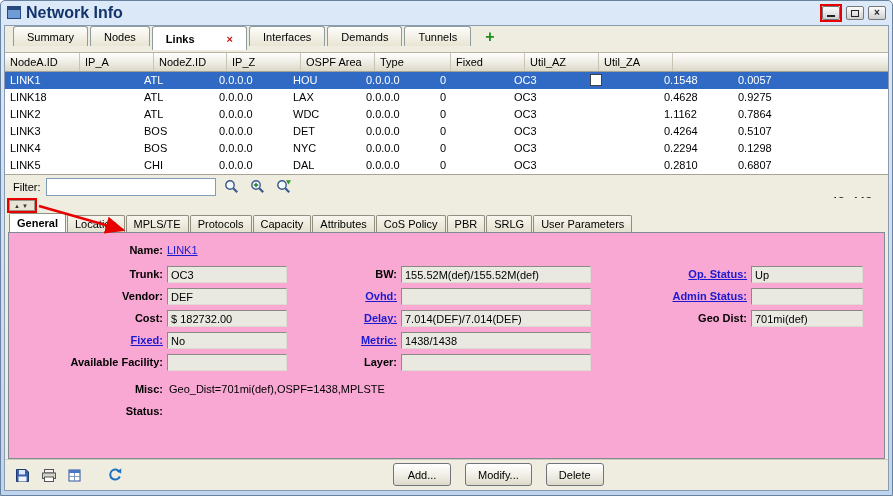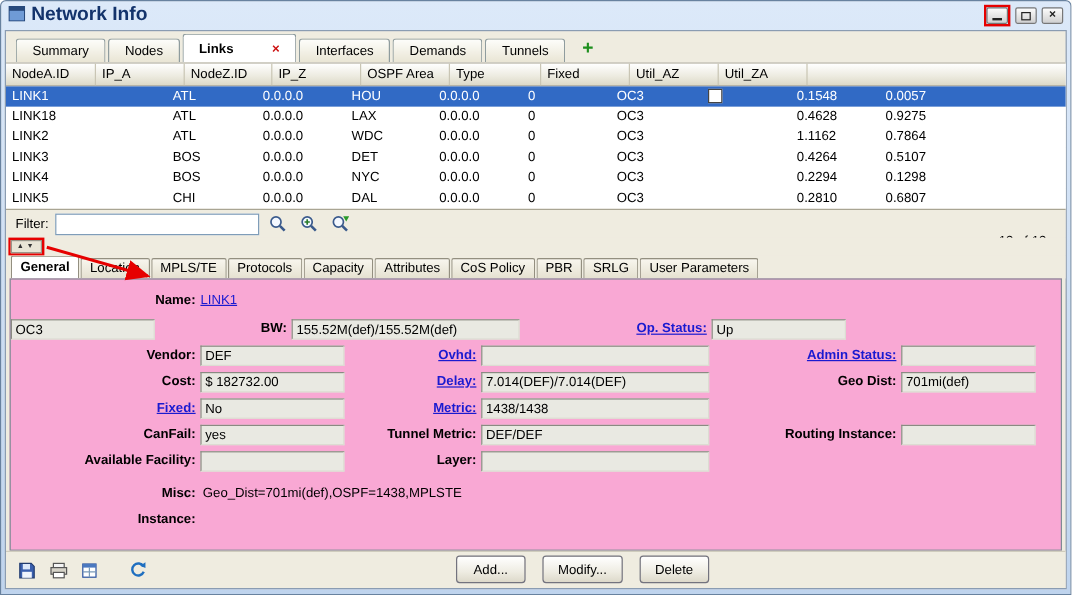--- a/index.html
+++ b/index.html
@@ -17,21 +17,21 @@
           border-radius:2px; display:flex; align-items:center; justify-content:center; padding:0; cursor:pointer; }
   .annot-box2 { border:2px solid #e60000; display:inline-flex; }
   .min-glyph { width:8px; height:2px; background:#222; margin-top:6px; }
   .max-glyph { width:8px; height:7px; border:1px solid #222; }
   .x-glyph { font-weight:bold; font-size:10px; color:#222; line-height:1; }
 
   .win-content { margin:0 3px 3px; height:466px; background:#efece0; border:1px solid #8a9cb2;
                  display:flex; flex-direction:column; }
 
   
-  .tabbar { height:26px; display:flex; align-items:flex-end; padding-left:8px; gap:2px; }
+  .tabbar { height:26px; display:flex; padding-left:8px; gap:2px; }
   .tab { height:20px; padding:0 13px; display:flex; align-items:center; gap:6px;
          background:linear-gradient(#fdfdfa,#e9e5d4); border:1px solid #8f9c9e; border-bottom:none;
          border-radius:3px 3px 0 0; cursor:pointer; white-space:nowrap; }
   .tab.active { height:24px; background:#fff; font-weight:bold;gap:32px; }
   .tabx { color:#cc1111; font-weight:bold; font-size:11px; }
   .addtab { margin-left:6px; color:#1e8f1e; font-weight:bold; font-size:16px; height:22px;
             display:flex; align-items:center; background:none; border:none; cursor:pointer; }
 
   
   .tablewrap { background:#fff; }
@@ -79,21 +79,21 @@
   .miscrow { margin-top:5px; }
   .plainval { padding-left:2px; }
 
   
   .footer { height:31px; background:#efece0; display:flex; align-items:center; padding:0 8px;
             position:relative; border-top:1px solid #cfccbd; }
   .ficons { display:flex; gap:7px; align-items:center; }
   .ficon { background:none; border:none; padding:0; width:19px; height:18px; display:flex;
            align-items:center; justify-content:center; cursor:pointer; }
   .refresh-gap { margin-left:14px; }
-  .btngroup { position:absolute; left:375px; top:3px; display:flex; gap:14px; }
+  .btngroup { position:absolute; left:388px; top:3px; display:flex; gap:14px; }
   .btn { height:23px; min-width:58px; padding:0 12px; font:inherit;
          background:linear-gradient(#ffffff,#eeece2 60%,#ddd9ca); border:1px solid #73737e;
          border-radius:3px; cursor:pointer; }
 
   .arrowsvg { position:absolute; left:0; top:0; pointer-events:none; z-index:40; }
 </style>
 </head>
 <body>
 
 <div class="window">
@@ -287,20 +287,21 @@
     </div>
 
     <div class="panel">
 
       <div class="frow namerow">
         <span class="flbl wL">Name:</span>
         <span class="hlink">LINK1</span>
       </div>
 
       <div class="frow">
+        <span class="flbl wL">Trunk:</span>
         <span class="fbox wLi">OC3</span>
         <span class="flbl wM">BW:</span>
         <span class="fbox wMi">155.52M(def)/155.52M(def)</span>
         <span class="flbl wR"><span class="hlink">Op. Status:</span></span>
         <span class="fbox wRi">Up</span>
       </div>
 
       <div class="frow">
         <span class="flbl wL">Vendor:</span>
         <span class="fbox wLi">DEF</span>
@@ -319,43 +320,35 @@
         <span class="fbox wRi">701mi(def)</span>
       </div>
 
       <div class="frow">
         <span class="flbl wL"><span class="hlink">Fixed:</span></span>
         <span class="fbox wLi">No</span>
         <span class="flbl wM"><span class="hlink">Metric:</span></span>
         <span class="fbox wMi">1438/1438</span>
       </div>
 
-      <div class="frow">
-        <span class="flbl wL">CanFail:</span>
-        <span class="fbox wLi">yes</span>
-        <span class="flbl wM">Tunnel Metric:</span>
-        <span class="fbox wMi">DEF/DEF</span>
-        <span class="flbl wR">Routing Instance:</span>
-        <span class="fbox wRi"></span>
-      </div>
 
       <div class="frow">
         <span class="flbl wL">Available Facility:</span>
         <span class="fbox wLi"></span>
         <span class="flbl wM">Layer:</span>
         <span class="fbox wMi"></span>
       </div>
 
       <div class="frow miscrow">
         <span class="flbl wL">Misc:</span>
         <span class="plainval">Geo_Dist=701mi(def),OSPF=1438,MPLSTE</span>
       </div>
 
       <div class="frow">
-        <span class="flbl wL">Instance:</span>
+        <span class="flbl wL">Status:</span>
         <span class="plainval"></span>
       </div>
 
     </div>
 
     <div class="footer">
       <span class="ficons">
         <button class="ficon">
           <svg width="15" height="15" viewBox="0 0 15 15">
               <path d="M1.5 1.5 H11 L13.5 4 V13.5 H1.5 Z" fill="#3a5fae" stroke="#203a6e"></path>

